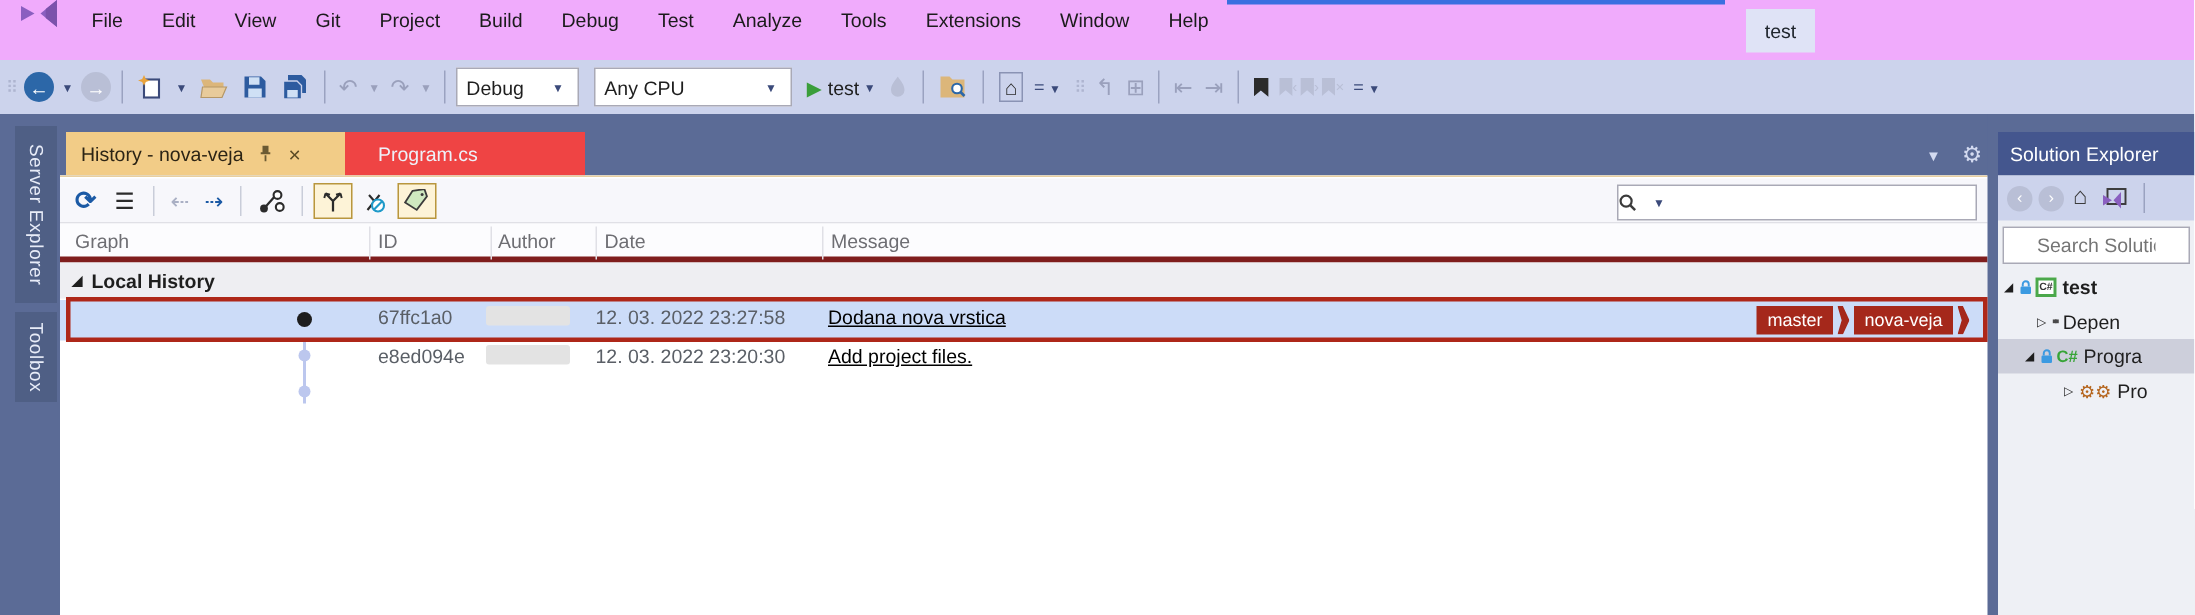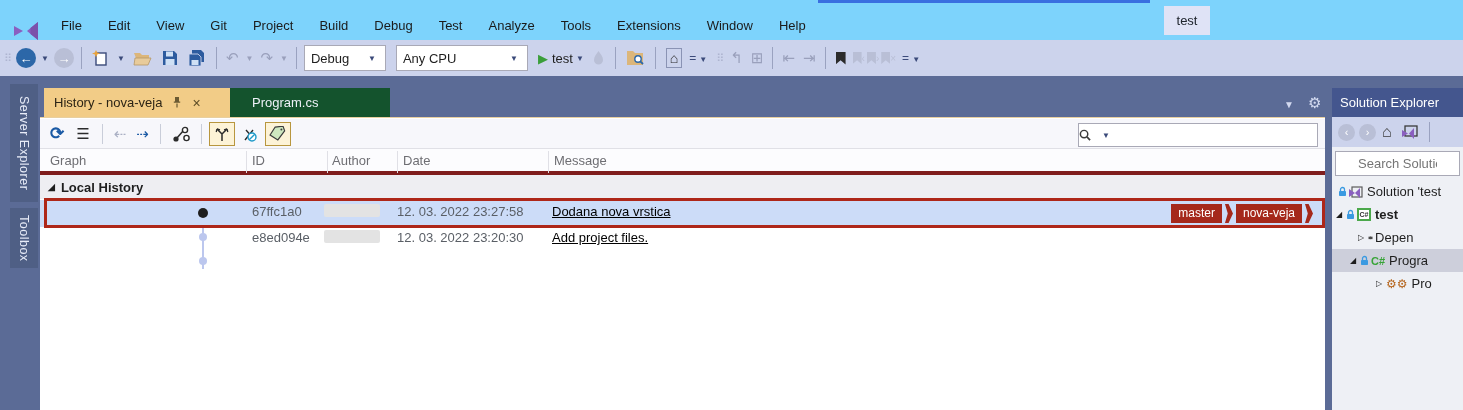--- a/index.html
+++ b/index.html
@@ -1,21 +1,21 @@
 <!DOCTYPE html>
 <html><head>
 <meta charset="utf-8">
 <style>
   * { margin:0; padding:0; box-sizing:border-box; }
   html,body { width:1463px; height:410px; }
   body { font-family:"Liberation Sans", sans-serif; font-size:13px; color:#1e1e1e; }
   .screen { position:relative; width:1463px; height:410px; background:#fff; overflow:hidden; }
 
   
-  .menubar { position:absolute; left:0; top:0; width:1463px; height:40px; background:#7dd3fc; display:flex; align-items:flex-end; }
+  .menubar { position:absolute; left:0; top:0; width:1463px; height:40px; background:#f0abfc; display:flex; align-items:flex-start; }
   .accent-line { position:absolute; left:818px; top:0; width:332px; height:3px; background:#3a6fe0; }
   .vs-logo { width:24px; height:18px; margin:0 10px 0 14px; }
   .menu-item { padding:0 13px; height:28px; line-height:28px; color:#1b1b1b; cursor:default; }
   .search-wrap { position:absolute; left:864px; top:7px; width:280px; height:27px; background:#fff; border:1px solid #a9a9b6; display:flex; align-items:center; }
   .search-wrap input { flex:1; border:none; outline:none; background:transparent; font:inherit; color:#6d6d6d; padding:0 8px; }
   .mag { flex:0 0 auto; margin-right:8px; }
   .acct-badge { position:absolute; left:1164px; top:6px; width:46px; height:29px; background:#dfe3f6; display:flex; align-items:center; justify-content:center; color:#20262e; }
 
   .toolbar { position:absolute; left:0; top:40px; width:1463px; height:36px; background:#ccd3ec; display:flex; align-items:center; }
   .tb-sep { width:1px; height:22px; background:#9aa2c0; margin:0 5px; }
@@ -36,21 +36,21 @@
 
   
   .frame-strip-left { position:absolute; left:0; top:76px; width:40px; height:334px; background:#5b6b96; }
   .tabband { position:absolute; left:0; top:76px; width:1463px; height:41px; background:#5b6b96; }
   .side-tab { position:absolute; left:10px; width:28px; background:#4f5f85; color:#e8ecf8; writing-mode:vertical-rl; display:flex; align-items:center; justify-content:center; font-size:12.5px; letter-spacing:0.5px; }
   .side-tab.t1 { top:84px; height:118px; }
   .side-tab.t2 { top:208px; height:60px; }
 
   .doc-tab { position:absolute; top:88px; height:29px; display:flex; align-items:center; padding:0 10px; }
   .doc-tab.active { left:44px; width:223px; background:#f2cc87; color:#2c2415; }
-  .doc-tab.inactive { left:230px; width:160px; background:#14532d; color:#eef1f8;padding-left:22px; }
+  .doc-tab.inactive { left:230px; width:160px; background:#ef4444; color:#eef1f8;padding-left:22px; }
   .tab-pin { margin-left:10px; }
   .tab-close { margin-left:10px; font-size:14px; color:#5c4c26; }
   .strip-chevron { position:absolute; left:1284px; top:99px; color:#d3daf0; font-size:10px; }
   .strip-gear { position:absolute; left:1308px; top:94px; color:#d3daf0; font-size:15px; }
 
   
   .pane { position:absolute; left:40px; top:117px; width:1285px; height:293px; background:#fff; border-top:1px solid #e8cfa0; }
   .h-toolbar { position:absolute; left:0; top:1px; width:100%; height:30px; background:#f7f7fb; border-bottom:1px solid #e0e0e6; display:flex; align-items:center; }
   .h-sep { width:1px; height:20px; background:#c9cdd9; margin:0 6px; }
   .h-ic { margin:0 5px; display:flex; align-items:center; }
@@ -350,34 +350,20 @@
             <polygon points="1,5 7,8.5 1,12" fill="#8a5fc0"></polygon>
             <polygon points="13,3 8,8.5 13,14" fill="#8a5fc0"></polygon>
           </svg>
       </span>
       <span class="se-sep"></span>
     </div>
     <div class="se-search">
       <input placeholder="Search Solution Ex" style="">
     </div>
     <div class="tree">
-      <div class="tnode" style="padding-left:6px">
-        <svg class="lockic" width="9" height="11" viewBox="0 0 9 11">
-            <path d="M2.5 5 V3.5 A2 2 0 0 1 6.5 3.5 V5" fill="none" stroke="#3b9ae1" stroke-width="1.3"></path>
-            <rect x="1" y="5" width="7" height="5" rx="0.8" fill="#3b9ae1"></rect>
-          </svg>
-        <span class="ic">
-          <svg width="14" height="12" viewBox="0 0 14 12">
-              <rect x="3" y="1" width="10" height="10" fill="none" stroke="#5b5b5b" stroke-width="1.2"></rect>
-              <polygon points="0,3 6,7 0,11" fill="#8a5fc0"></polygon>
-              <polygon points="11,2 6,7 11,12" fill="#8a5fc0"></polygon>
-            </svg>
-        </span>
-        <span>Solution 'test</span>
-      </div>
       <div class="tnode" style="padding-left:4px">
         <span class="tri">◢</span>
         <svg class="lockic" width="9" height="11" viewBox="0 0 9 11">
             <path d="M2.5 5 V3.5 A2 2 0 0 1 6.5 3.5 V5" fill="none" stroke="#3b9ae1" stroke-width="1.3"></path>
             <rect x="1" y="5" width="7" height="5" rx="0.8" fill="#3b9ae1"></rect>
           </svg>
         <span class="ic csproj">C#</span>
         <span class="bold">test</span>
       </div>
       <div class="tnode" style="padding-left:26px">

